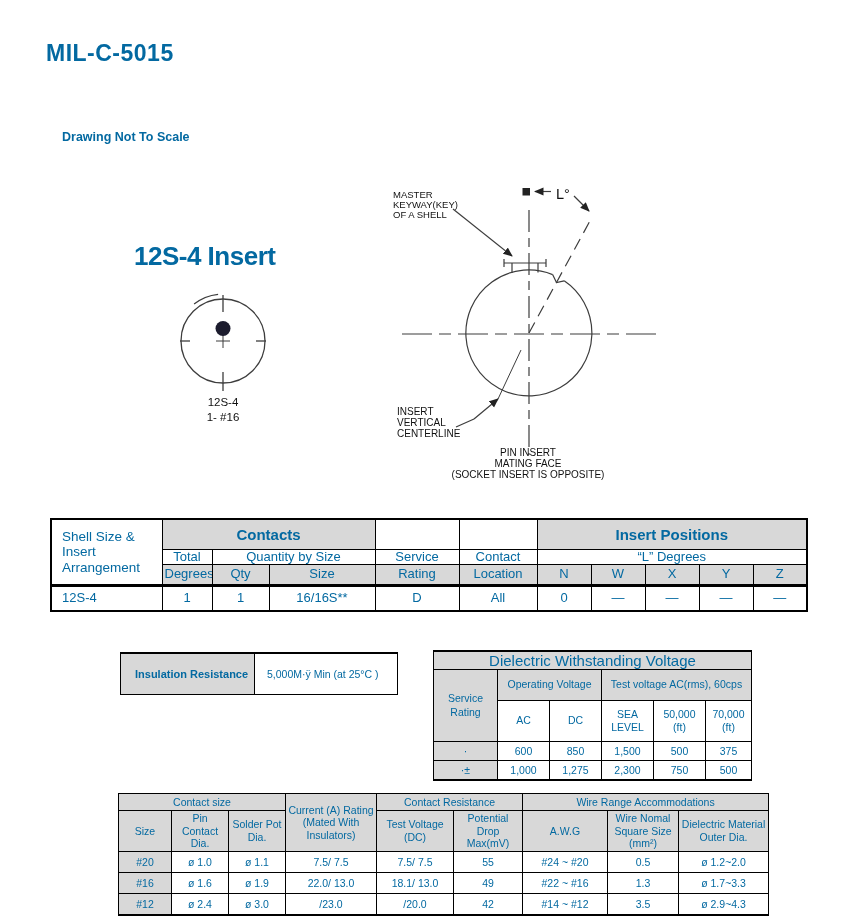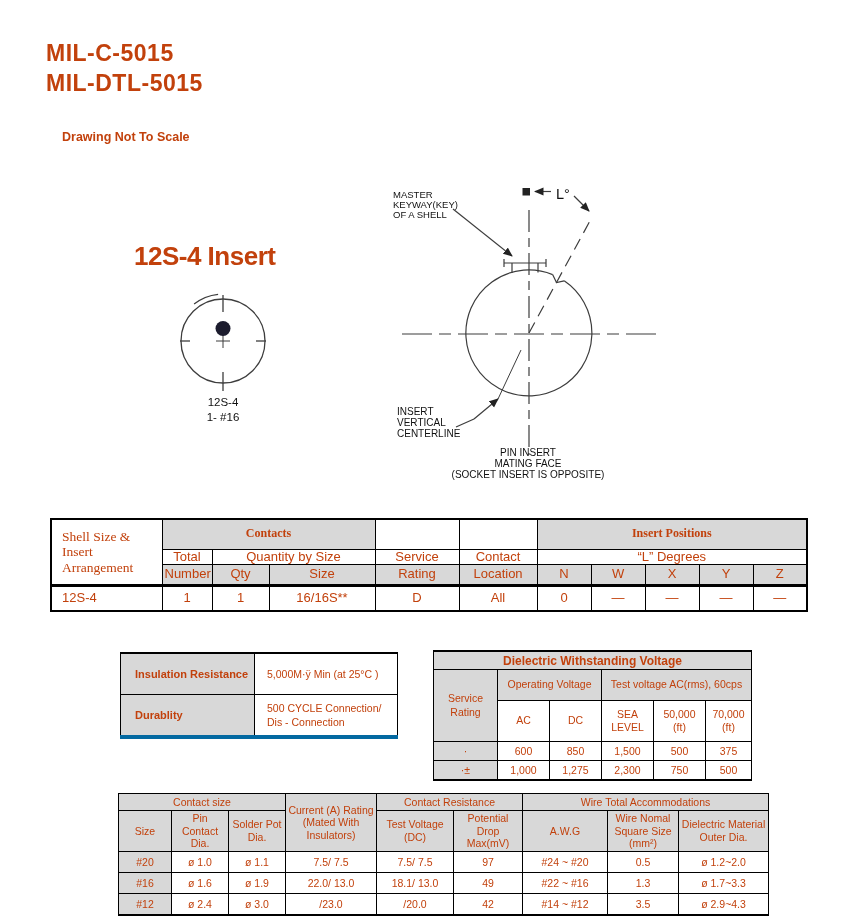--- a/index.html
+++ b/index.html
@@ -1,68 +1,67 @@
 <!DOCTYPE html>
 <html><head>
 <meta charset="utf-8">
 <style>
   html,body { margin:0; padding:0; background:#fff; }
   .page {
     position:relative; width:858px; height:924px; background:#ffffff;
-    font-family:"Liberation Sans", sans-serif; color:#c2410c; overflow:hidden;
+    font-family:"Liberation Sans", sans-serif; color:#0369a1; overflow:hidden;
   }
   .abs { position:absolute; }
 
   
   .doc-title { left:46px; top:38px; font-size:23px; font-weight:bold; line-height:30px; letter-spacing:0.5px; }
   .note { left:62px; top:130px; font-size:12.5px; font-weight:bold; }
   .insert-title { left:134px; top:241px; font-size:26px; font-weight:bold; letter-spacing:-0.5px; }
 
   
   table { border-collapse:collapse; table-layout:fixed; }
   td { border:1px solid #000; text-align:center; vertical-align:middle; padding:0 2px; overflow:hidden; }
   .gray { background:#d8d8d8; }
 
   
   .t1 { left:50px; top:518px; width:756px; border:2px solid #000; font-size:13px; }
   .t1 td { line-height:1.15; }
-  .t1 .group { font-weight:bold; font-size:12px; }
+  .t1 .group { font-weight:bold; font-size:15px; }
   .t1 .shell-h { text-align:left; padding-left:10px; font-size:13.5px; }
   .t1 tr.data td { border-top:3px solid #000; height:23px; }
   .t1 .shell-d { text-align:left; padding-left:10px; }
 
   
-  .t2 { left:120px; top:652px; width:278px; border-top:2px solid #000; border-bottom:4px solid #0369a1; font-size:10.5px; }
+  .t2 { left:120px; top:652px; width:278px; border-top:2px solid #000; border-bottom:1px solid #0369a1; font-size:10.5px; }
   .t2 td { height:40px; }
   .t2 .lbl { background:#d8d8d8; font-weight:bold; font-size:11px; text-align:left; padding-left:14px; width:117px; }
   .t2 .val { text-align:left; padding-left:12px; padding-right:8px; line-height:1.35; }
 
   
   .t3 { left:433px; top:650px; width:318px; border:1px solid #000; border-top:2px solid #000; border-bottom:2px solid #000; font-size:10.5px; }
-  .t3 .title { font-size:12px; font-weight:bold; height:17px; }
+  .t3 .title { font-size:15px; font-weight:normal; height:17px; }
   .t3 .h2 { height:30px; line-height:1.25; }
   .t3 .h3 { height:40px; line-height:1.25; }
   .t3 tr.data td { height:18px; }
 
   
   .t4 { left:118px; top:793px; width:650px; border:1px solid #000; border-bottom:2px solid #000; font-size:10.5px; }
   .t4 .grp { height:16px; }
   .t4 .sub td { height:40px; line-height:1.2; }
   .t4 tr.data td { height:20px;text-align:center; }
 
   svg text { font-family:"Liberation Sans", sans-serif; fill:#111; }
 </style>
 </head>
 <body>
 
 <div class="page">
 
   <div class="abs doc-title">
     <div>MIL-C-5015</div>
-    <div>MIL-DTL-5015</div>
   </div>
   <div class="abs note">Drawing Not To Scale</div>
   <div class="abs insert-title">12S-4 Insert</div>
 
   <svg class="abs" style="left:158px; top:270px;" width="132" height="158" viewBox="158 270 132 158">
     <g stroke="#3d3d3d" stroke-width="1.3" fill="none">
       <circle cx="223" cy="341" r="42"></circle>
       <path d="M194.1 304 A 47 47 0 0 1 218.1 294.3"></path>
       <line x1="223" y1="295" x2="223" y2="312"></line>
       <line x1="223" y1="372" x2="223" y2="391"></line>
@@ -124,36 +123,36 @@
         <col style="width:106px">
       <col style="width:84px">
         <col style="width:78px">
         <col style="width:54px">
         <col style="width:54px">
       <col style="width:54px">
         <col style="width:54px">
         <col style="width:54px">
     </colgroup>
     <tbody>
-        <tr style="height:30px;font-family:Liberation Serif, serif;">
+        <tr style="height:30px;">
       <td rowspan="3" class="shell-h">Shell Size &amp; Insert Arrangement</td>
       <td colspan="3" class="gray group">Contacts</td>
       <td></td>
       <td></td>
       <td colspan="5" class="gray group">Insert Positions</td>
     </tr>
     <tr style="height:14px;">
       <td>Total</td>
       <td colspan="2">Quantity by Size</td>
       <td>Service</td>
       <td>Contact</td>
       <td colspan="5">“L” Degrees</td>
     </tr>
     <tr style="height:21px;">
-      <td class="gray">Number</td>
+      <td class="gray">Degrees</td>
       <td class="gray">Qty</td>
       <td class="gray">Size</td>
       <td class="gray">Rating</td>
       <td class="gray">Location</td>
       <td class="gray">N</td>
       <td class="gray">W</td>
       <td class="gray">X</td>
       <td class="gray">Y</td>
       <td class="gray">Z</td>
     </tr>
@@ -171,24 +170,20 @@
       <td>—</td>
     </tr>
   </tbody>
     </table>
 
   <table class="abs t2">
     <tbody>
         <tr>
       <td class="lbl">Insulation Resistance</td>
       <td class="val">5,000M·ÿ  Min  (at 25°C )</td>
-    </tr>
-    <tr>
-      <td class="lbl">Durablity</td>
-      <td class="val">500 CYCLE Connection/ Dis - Connection</td>
     </tr>
   </tbody>
     </table>
 
   <table class="abs t3">
     <colgroup>
       <col style="width:64px">
         <col style="width:52px">
         <col style="width:52px">
       <col style="width:52px">
@@ -240,39 +235,39 @@
         <col style="width:69px">
         <col style="width:85px">
         <col style="width:71px">
         <col style="width:90px">
     </colgroup>
     <tbody>
         <tr>
       <td colspan="3" class="gray grp">Contact size</td>
       <td rowspan="2" class="gray" style="line-height:1.2;margin-top:12px;">Current (A) Rating (Mated With Insulators)</td>
       <td colspan="2" class="gray grp">Contact Resistance</td>
-      <td colspan="3" class="gray grp">Wire Total Accommodations</td>
+      <td colspan="3" class="gray grp">Wire Range Accommodations</td>
     </tr>
     <tr class="sub">
       <td class="gray">Size</td>
       <td class="gray">Pin Contact Dia.</td>
       <td class="gray">Solder Pot Dia.</td>
       <td class="gray">Test Voltage (DC)</td>
       <td class="gray">Potential Drop Max(mV)</td>
       <td class="gray">A.W.G</td>
       <td class="gray">Wire Nomal Square Size (mm²)</td>
       <td class="gray">Dielectric Material Outer Dia.</td>
     </tr>
     <tr class="data">
       <td class="gray">#20</td>
       <td>ø 1.0</td>
       <td>ø 1.1</td>
       <td>7.5/ 7.5</td>
       <td>7.5/ 7.5</td>
-      <td>97</td>
+      <td>55</td>
       <td>#24 ~ #20</td>
       <td>0.5</td>
       <td>ø 1.2~2.0</td>
     </tr>
     <tr class="data">
       <td class="gray">#16</td>
       <td>ø 1.6</td>
       <td>ø 1.9</td>
       <td>22.0/ 13.0</td>
       <td>18.1/ 13.0</td>

